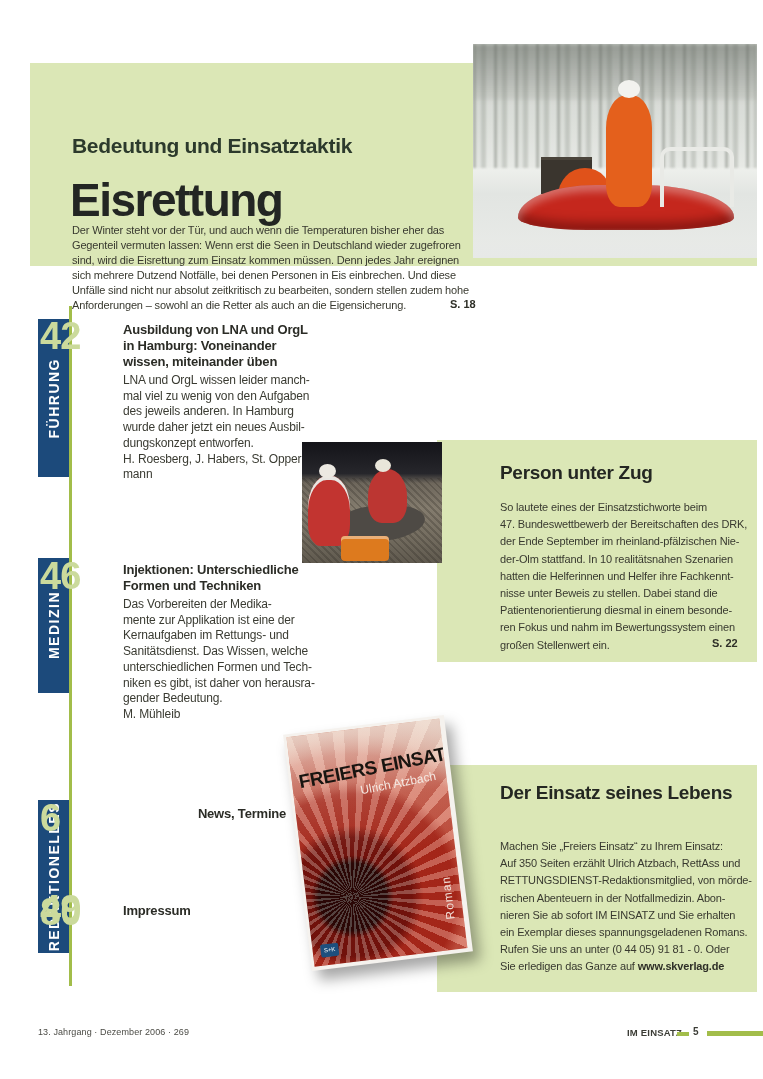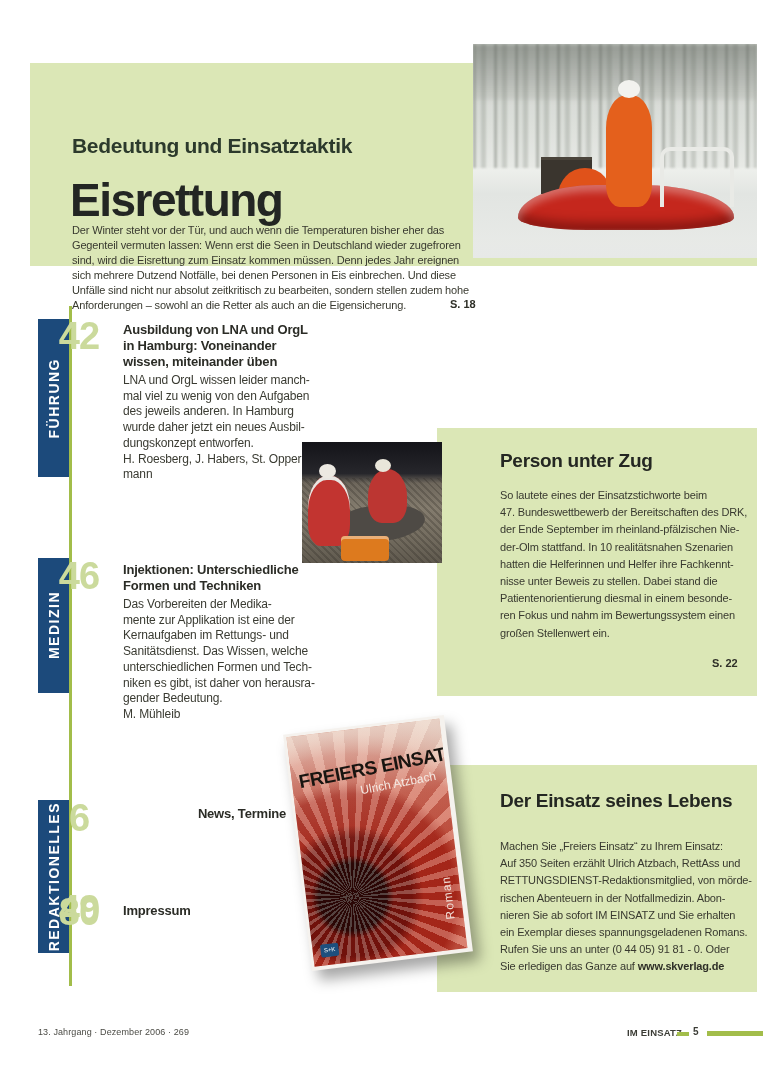--- a/index.html
+++ b/index.html
@@ -32,41 +32,41 @@
 
   
   .rail-line { position:absolute; left:69px; top:306px; width:3px; height:680px; background:#a2bd4a; }
   .rail-box { position:absolute; left:38px; width:31px; background:#1c4a7b; display:flex; align-items:center; justify-content:center; }
   .rail-box span { writing-mode:vertical-rl; transform:rotate(180deg); color:#fff; font-size:14px; font-weight:bold; letter-spacing:1.5px; }
   .rail-fuehrung { top:319px; height:158px; }
   .rail-medizin { top:558px; height:135px; }
   .rail-redaktionelles { top:800px; height:153px; }
 
   
-  .toc-num { position:absolute; left:40px; width:78px; text-align:center; font-size:38px; font-weight:bold; color:#cbda9c; letter-spacing:-1px; }
+  .toc-num { position:absolute; left:40px; width:78px; text-align:left; font-size:38px; font-weight:bold; color:#cbda9c; letter-spacing:-1px; }
   .toc-text { position:absolute; left:123px; width:238px; color:#3a3b32; }
   .toc-title { font-size:13px; font-weight:bold; line-height:16px; color:#2b2c26; white-space:pre-line; letter-spacing:-0.2px; }
   .toc-body { font-size:12px; line-height:15.7px; white-space:pre-line; letter-spacing:-0.15px; margin-top:3px; }
   .toc-authors { font-size:12px; line-height:15.7px; white-space:pre-line; letter-spacing:-0.15px; }
 
   
   .medic-photo { position:absolute; left:302px; top:442px; width:140px; height:121px; overflow:hidden; z-index:3;
     background:linear-gradient(#141419 0%, #26262b 26%, #6e675c 34%, #847c6e 55%, #746d60 78%, #5f594e 100%); }
   .medic-photo .gravel { position:absolute; left:0; top:30%; width:100%; height:70%;
     background:repeating-linear-gradient(45deg, rgba(40,36,30,.25) 0 2px, transparent 2px 5px); }
   .medic-left { position:absolute; left:4%; top:28%; width:30%; height:58%; background:#c23430; border-radius:45% 45% 30% 30%; box-shadow:inset 0 4px 0 #e8e6e2; }
   .medic-left-helmet { position:absolute; left:12%; top:18%; width:17px; height:14px; background:#ece9e2; border-radius:50%; }
   .medic-right { position:absolute; left:47%; top:22%; width:28%; height:45%; background:#bc3632; border-radius:50% 50% 35% 35%; }
   .medic-right-helmet { position:absolute; left:52%; top:14%; width:16px; height:13px; background:#e9e6da; border-radius:50%; }
   .patient { position:absolute; left:26%; top:52%; width:62%; height:30%; background:#4e4a45; border-radius:40% 60% 50% 50%; transform:rotate(-8deg); }
   .device { position:absolute; left:28%; bottom:2%; width:34%; height:20%; background:#dd7a1e; border-radius:4px; box-shadow:inset 0 3px 0 rgba(255,255,255,.4); }
 
   
   .feature-box { position:absolute; left:437px; width:320px; background:#dbe7b6; }
-  .feature-1 { top:428px; height:268px; }
+  .feature-1 { top:440px; height:222px; }
   .feature-2 { top:765px; height:227px; }
   .feature-head { position:absolute; left:63px; font-size:19px; font-weight:bold; color:#242722; letter-spacing:-0.3px; }
   .feature-body { position:absolute; left:63px; width:252px; font-size:11px; line-height:17.2px; color:#38392f; letter-spacing:-0.15px; white-space:pre-line; }
   .feature-ref { position:absolute; font-size:11px; font-weight:bold; color:#2e2f27; }
   .feature-body b { font-weight:bold; color:#2e2f27; }
 
   
   .book { position:absolute; left:297px; top:724px; width:162px; height:238px; transform:rotate(-7deg); z-index:4;
     background:#f5f2ee; box-shadow:6px 10px 14px rgba(0,0,0,.35); padding:3px 5px 4px 3px; }
   .book-cover { position:relative; width:100%; height:100%; overflow:hidden;
@@ -171,35 +171,35 @@
     <div class="feature-head" style="top:22px;">Person unter Zug</div>
     <div class="feature-body" style="top:59px;">So lautete eines der Einsatzstichworte beim
 47. Bundeswettbewerb der Bereitschaften des DRK,
 der Ende September im rheinland-pfälzischen Nie-
 der-Olm stattfand. In 10 realitätsnahen Szenarien
 hatten die Helferinnen und Helfer ihre Fachkennt-
 nisse unter Beweis zu stellen. Dabei stand die
 Patientenorientierung diesmal in einem besonde-
 ren Fokus und nahm im Bewertungssystem einen
 großen Stellenwert ein.</div>
-    <div class="feature-ref" style="left:275px; top:197px;margin-top:32px;">S. 22</div>
+    <div class="feature-ref" style="left:275px; top:197px;">S. 22</div>
   </div>
 
   <div class="medic-photo">
     <div class="gravel"></div>
     <div class="patient"></div>
     <div class="medic-left"></div>
     <div class="medic-left-helmet"></div>
     <div class="medic-right"></div>
     <div class="medic-right-helmet"></div>
     <div class="device"></div>
   </div>
 
   <div class="feature-box feature-2">
-    <div class="feature-head" style="top:25px;text-align:right;">Der Einsatz seines Lebens</div>
+    <div class="feature-head" style="top:17px;text-align:right;">Der Einsatz seines Lebens</div>
     <div class="feature-body" style="top:73px;"><span>Machen Sie „Freiers Einsatz“ zu Ihrem Einsatz:
 Auf 350 Seiten erzählt Ulrich Atzbach, RettAss und
 RETTUNGSDIENST-Redaktionsmitglied, von mörde-
 rischen Abenteuern in der Notfallmedizin. Abon-
 nieren Sie ab sofort IM EINSATZ und Sie erhalten
 ein Exemplar dieses spannungsgeladenen Romans.
 Rufen Sie uns an unter (0 44 05) 91 81 - 0. Oder
 Sie erledigen das Ganze auf</span> <b>www.skverlag.de</b></div>
   </div>
 

